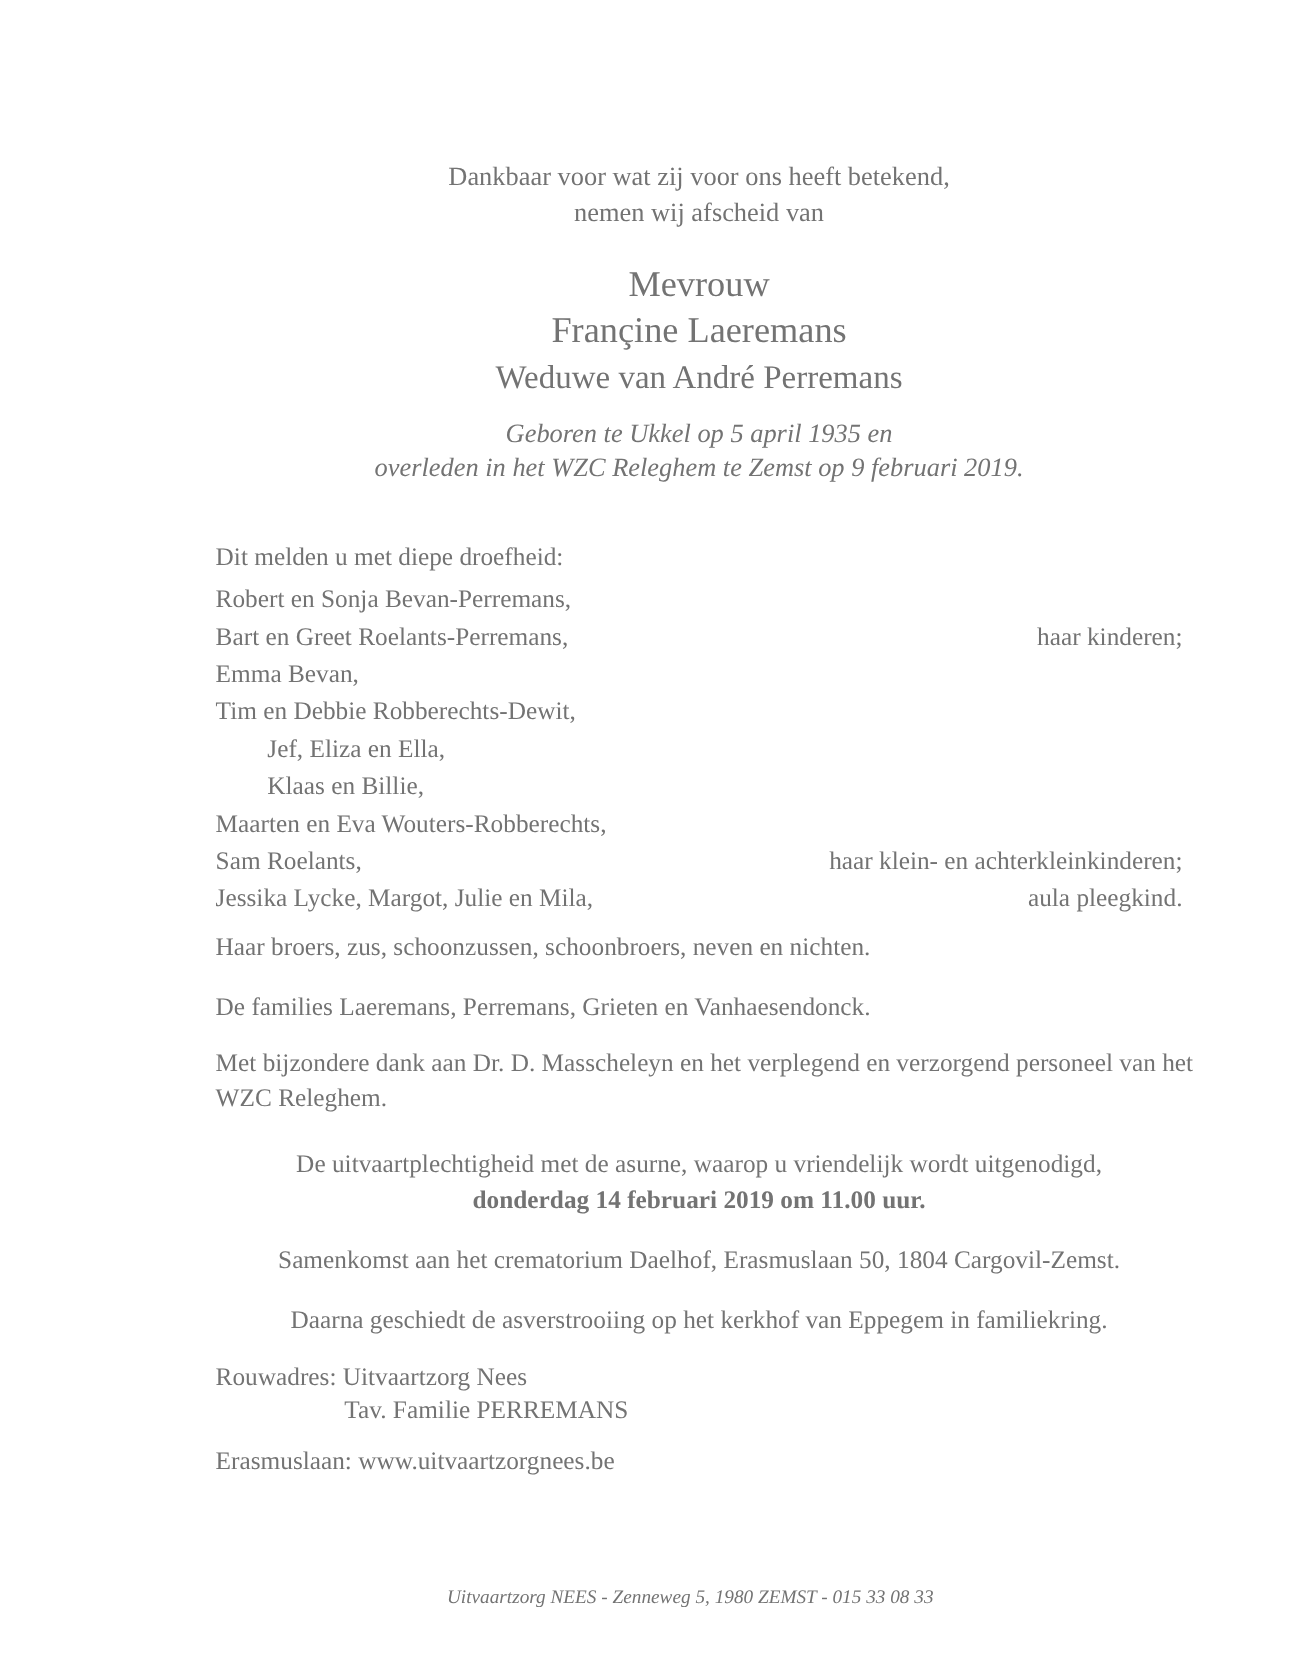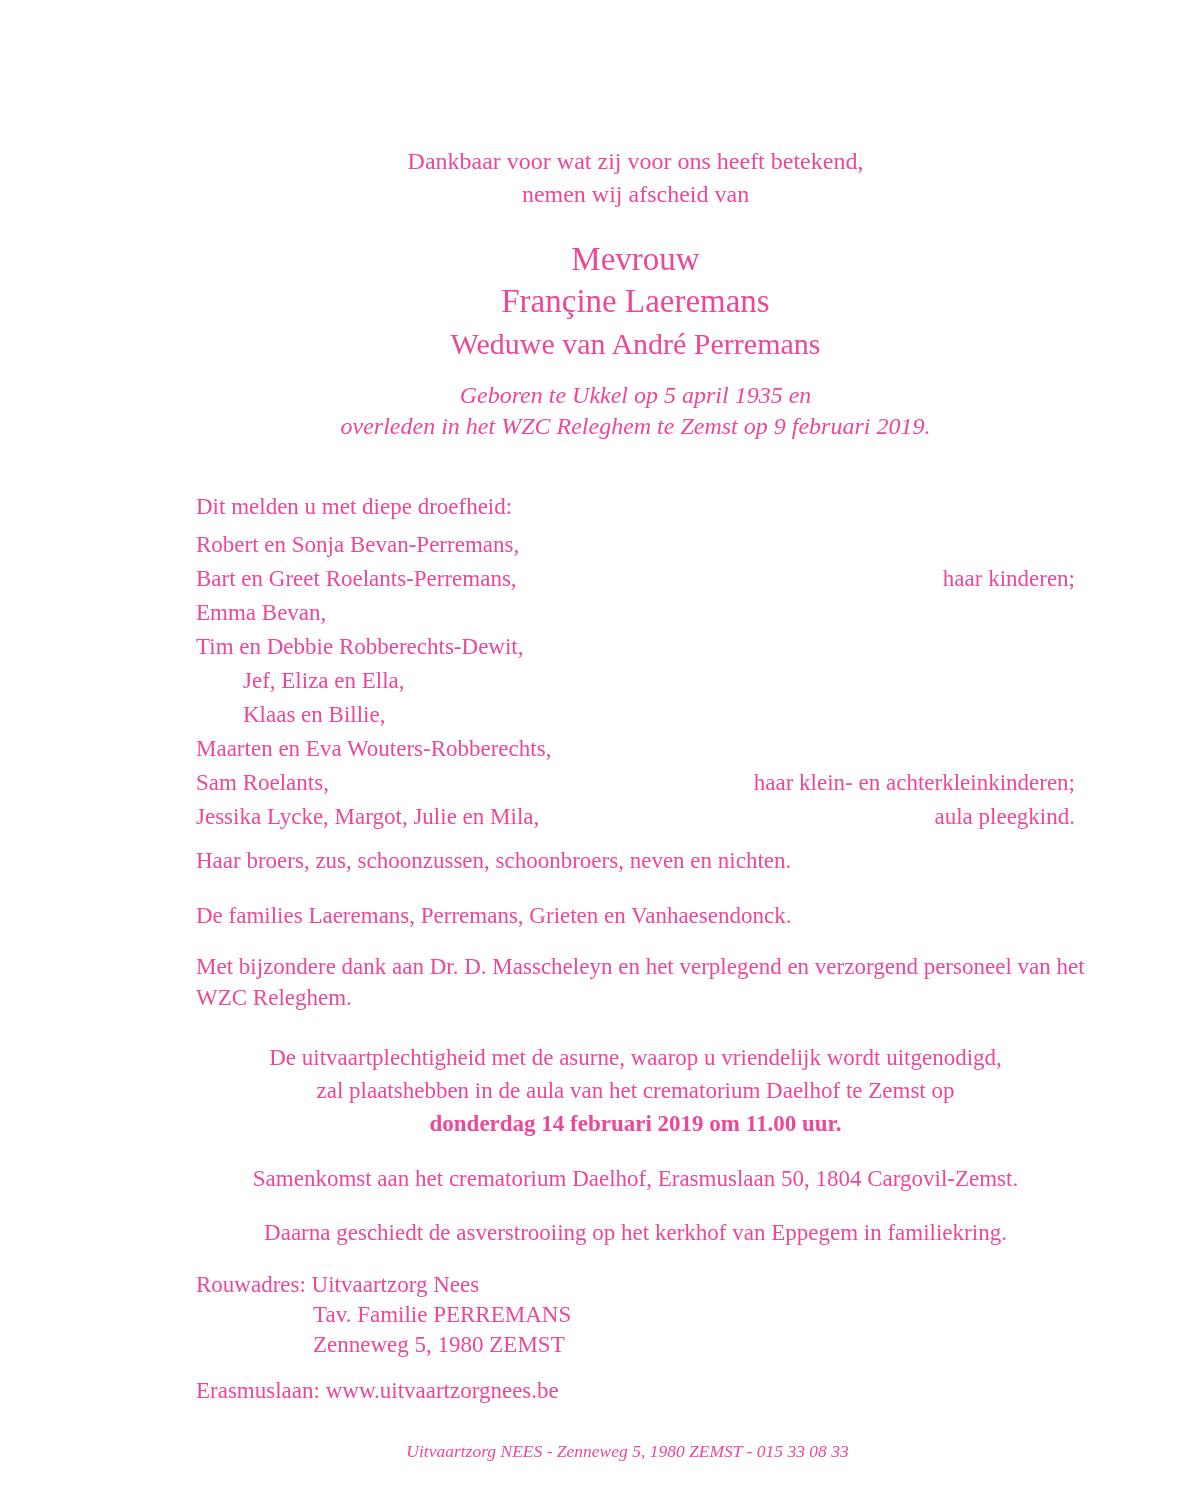--- a/index.html
+++ b/index.html
@@ -6,21 +6,21 @@
     margin: 0;
     padding: 0;
     background: #ffffff;
   }
   .page {
     position: relative;
     width: 1181px;
     height: 1509px;
     background: #ffffff;
     font-family: "Liberation Serif", serif;
-    color: #ec4899;
+    color: #737373;
     overflow: hidden;
   }
   .content {
     position: absolute;
     left: 196px;
     right: 106px;
     top: 0;
   }
   p, h1, h2, h3 {
     margin: 0;
@@ -158,31 +158,29 @@
         <span class="relation">aula pleegkind.</span>
       </div>
     </div>
 
     <p class="relatives-line body-text">Haar broers, zus, schoonzussen, schoonbroers, neven en nichten.</p>
     <p class="families-line body-text">De families Laeremans, Perremans, Grieten en Vanhaesendonck.</p>
     <p class="thanks body-text">Met bijzondere dank aan Dr. D. Masscheleyn en het verplegend en verzorgend personeel van het WZC Releghem.</p>
 
     <div class="ceremony t-center body-text">
       <p>De uitvaartplechtigheid met de asurne, waarop u vriendelijk wordt uitgenodigd,</p>
-      <p>zal plaatshebben in de aula van het crematorium Daelhof te Zemst op</p>
       <p class="ceremony-datetime">donderdag 14 februari 2019 om 11.00 uur.</p>
     </div>
 
     <p class="gathering t-center body-text">Samenkomst aan het crematorium Daelhof, Erasmuslaan 50, 1804 Cargovil-Zemst.</p>
     <p class="scattering t-center body-text">Daarna geschiedt de asverstrooiing op het kerkhof van Eppegem in familiekring.</p>
 
     <div class="mourning-address body-text">
       <p>Rouwadres: Uitvaartzorg Nees</p>
       <p class="hang">Tav. Familie PERREMANS</p>
-      <p class="hang">Zenneweg 5, 1980 ZEMST</p>
     </div>
 
     <p class="condolences body-text">Erasmuslaan: www.uitvaartzorgnees.be</p>
 
   </div>
 
   <p class="footer">Uitvaartzorg NEES - Zenneweg 5, 1980 ZEMST - 015 33 08 33</p>
 </div>
 
 </body></html>

